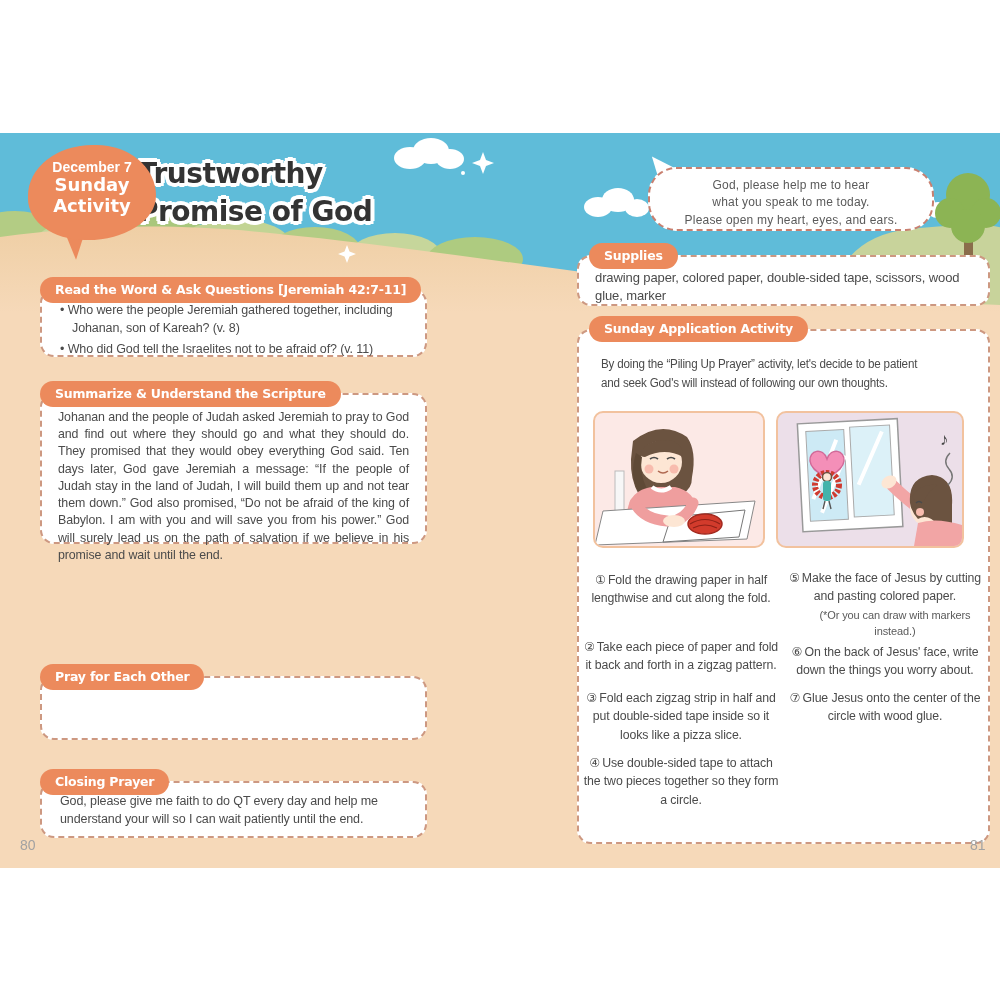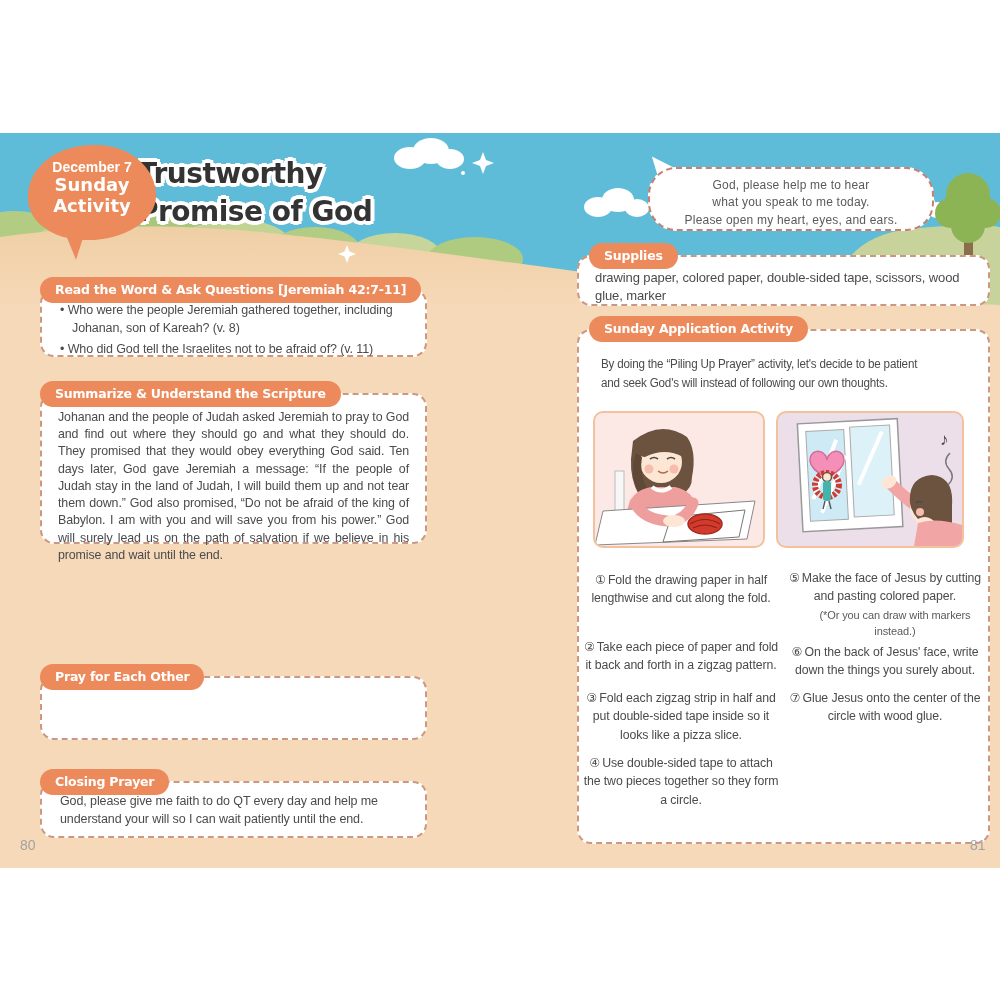--- a/index.html
+++ b/index.html
@@ -232,21 +232,21 @@
         </div>
         <div class="step" style="left:2px; top:423px; width:200px">
           <span class="snum">④</span><span>Use double-sided tape to attach the two pieces together so they form a circle.</span>
         </div>
 
         <div class="step" style="left:206px; top:238px; width:200px">
           <span class="snum">⑤</span><span>Make the face of Jesus by cutting and pasting colored paper.</span>
           <div class="note">(*Or you can draw with markers instead.)</div>
         </div>
         <div class="step" style="left:206px; top:312px; width:200px">
-          <span class="snum">⑥</span><span>On the back of Jesus' face, write down the things you surely about.</span>
+          <span class="snum">⑥</span><span>On the back of Jesus' face, write down the things you worry about.</span>
         </div>
         <div class="step" style="left:206px; top:358px; width:200px">
           <span class="snum">⑦</span><span>Glue Jesus onto the center of the circle with wood glue.</span>
         </div>
       </div>
 
       <div class="pagenum" style="left:393px; top:704px">81</div>
     </div>
 
   </div>

